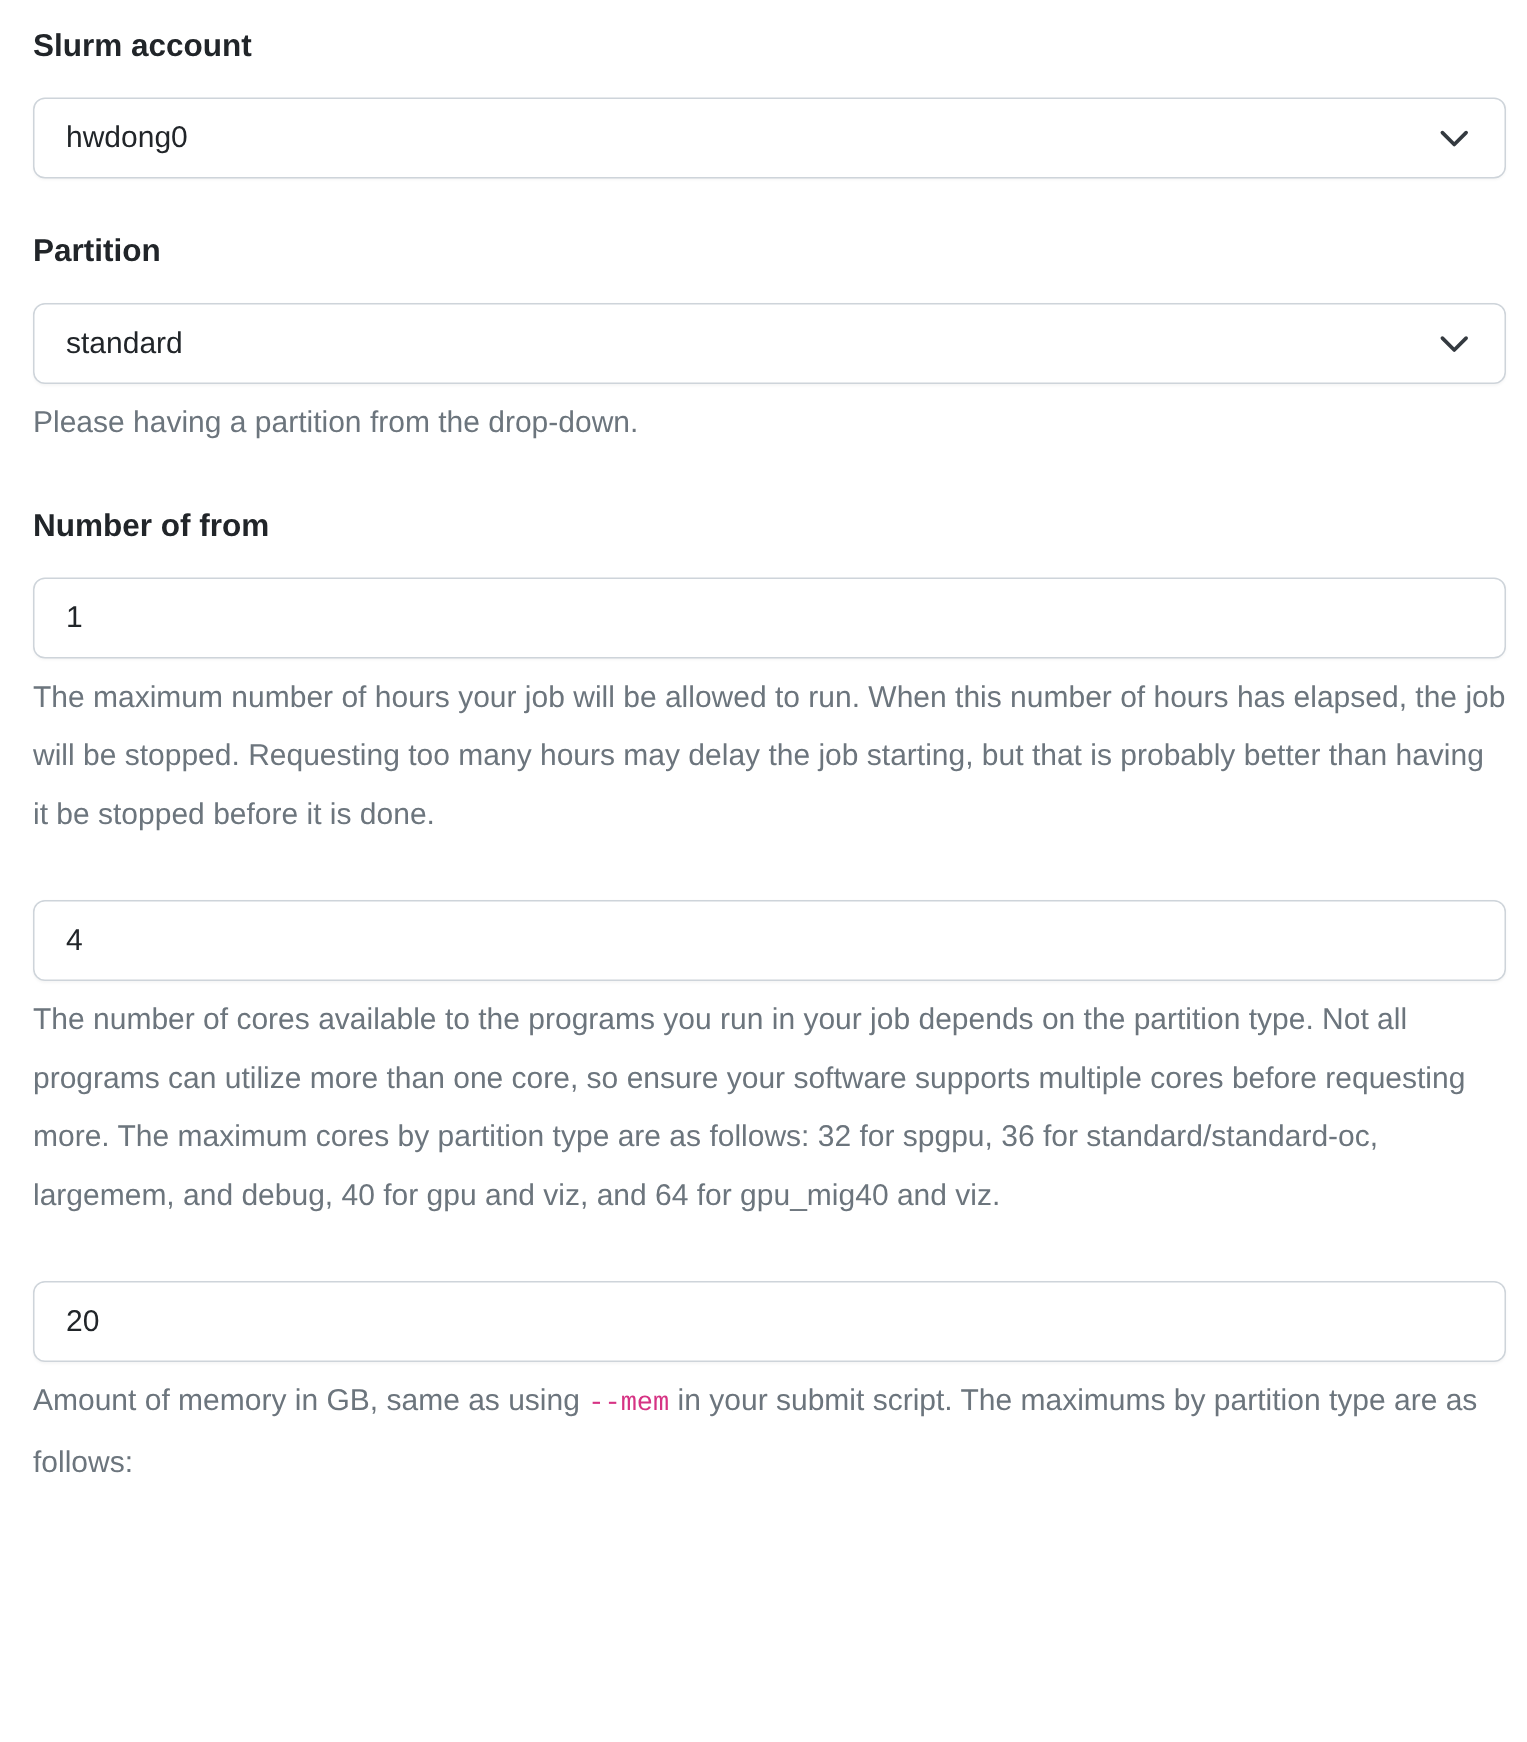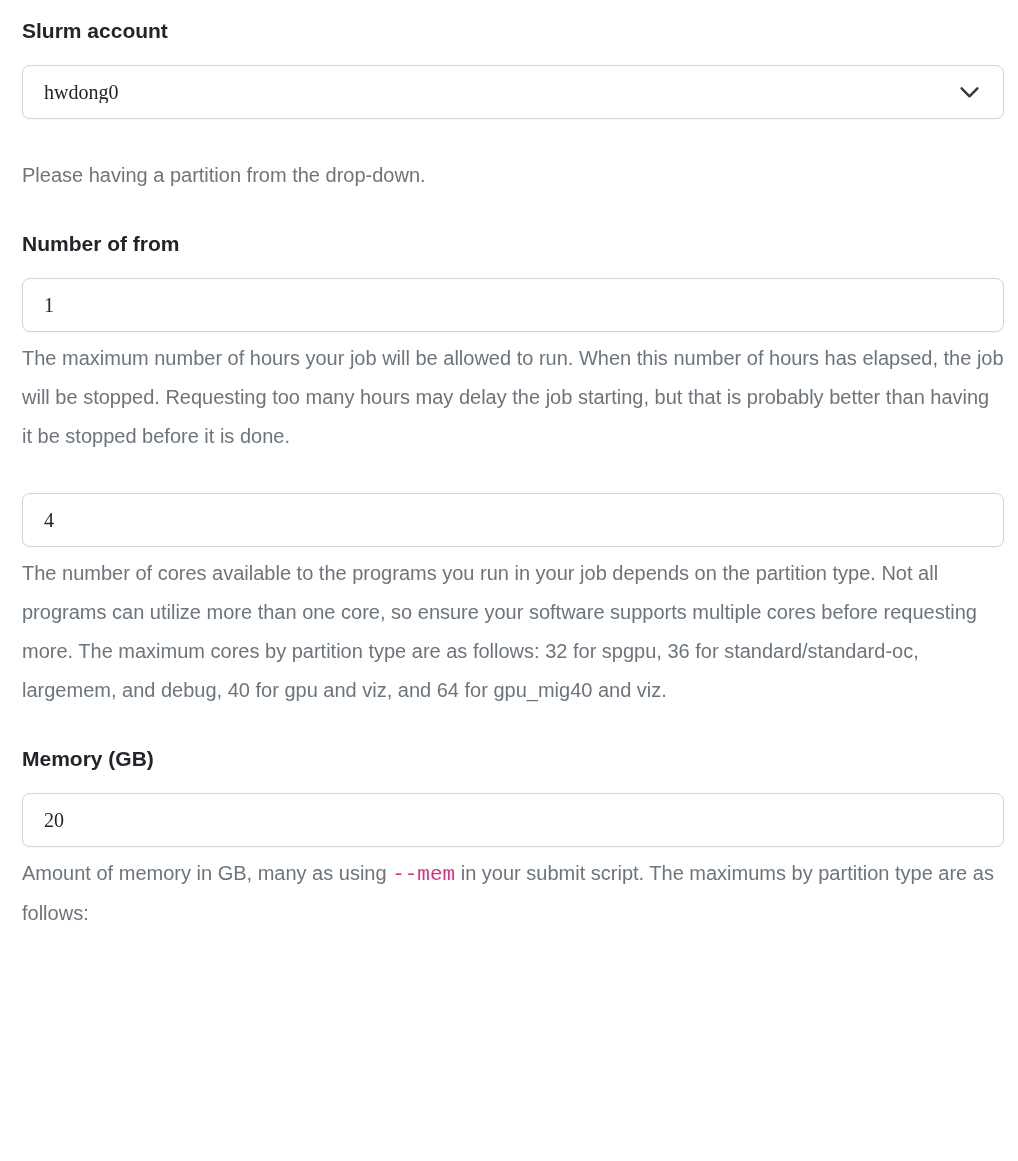--- a/index.html
+++ b/index.html
@@ -24,21 +24,21 @@
     line-height: 24px;
     margin: 0 0 22px 0;
     color: #212529;
   }
   .select-wrap { position: relative; }
   .control {
     display: block;
     width: 100%;
     height: 54px;
     padding: 0 21px;
-    font-family: Liberation Serif, serif;
+    font-family: Liberation Sans, sans-serif;
     font-size: 20px;
     color: #212529;
     background: #ffffff;
     border: 1px solid #ced4da;
     border-radius: 8px;
     box-shadow: 0 1px 2px rgba(0,0,0,0.04);
   }
   select.control {
     appearance: none;
     -webkit-appearance: none;
@@ -55,21 +55,21 @@
     display: block;
   }
   .form-help {
     margin: 7px 0 0 0;
     font-size: 20px;
     line-height: 39px;
     color: #6c757d;
   }
   code.inline-code {
     font-family: "Liberation Mono", monospace;
-    font-size: 21px;
+    font-size: 18px;
     color: #d63384;
   }
 </style>
 </head>
 <body>
 
 <div class="page">
 
   <div class="form-group">
     <label class="form-label">Slurm account</label>
@@ -77,33 +77,41 @@
       <select class="control">
         <option>hwdong0</option>
       </select>
       <svg class="chevron" width="23" height="23" viewBox="0 0 16 16">
         <path d="M2.5 5.5 L8 11 L13.5 5.5" fill="none" stroke="#343a40" stroke-width="1.7" stroke-linecap="round" stroke-linejoin="round"></path>
       </svg>
     </div>
   </div>
 
   <div class="form-group">
+    <label class="form-label">Partition</label>
+    <div class="select-wrap">
+      <select class="control">
+        <option>standard</option>
+      </select>
+      <svg class="chevron" width="23" height="23" viewBox="0 0 16 16">
+        <path d="M2.5 5.5 L8 11 L13.5 5.5" fill="none" stroke="#343a40" stroke-width="1.7" stroke-linecap="round" stroke-linejoin="round"></path>
+      </svg>
+    </div>
     <p class="form-help">Please having a partition from the drop-down.</p>
   </div>
 
   <div class="form-group">
     <label class="form-label">Number of from</label>
     <input type="text" class="control" value="1" style="">
     <p class="form-help">The maximum number of hours your job will be allowed to run. When this number of hours has elapsed, the job will be stopped. Requesting too many hours may delay the job starting, but that is probably better than having it be stopped before it is done.</p>
   </div>
 
   <div class="form-group">
     <input type="text" class="control" value="4" style="">
     <p class="form-help">The number of cores available to the programs you run in your job depends on the partition type. Not all programs can utilize more than one core, so ensure your software supports multiple cores before requesting more. The maximum cores by partition type are as follows: 32 for spgpu, 36 for standard/standard-oc, largemem, and debug, 40 for gpu and viz, and 64 for gpu_mig40 and viz.</p>
   </div>
 
   <div class="form-group">
-    <label class="form-label">Memory (GB)</label>
     <input type="text" class="control" value="20" style="">
-    <p class="form-help"><span>Amount of memory in GB, many as using </span><code class="inline-code">--mem</code><span> in your submit script. The maximums by partition type are as follows:</span><br></p>
+    <p class="form-help"><span>Amount of memory in GB, same as using </span><code class="inline-code">--mem</code><span> in your submit script. The maximums by partition type are as follows:</span><br></p>
   </div>
 
 </div>
 
 </body></html>

